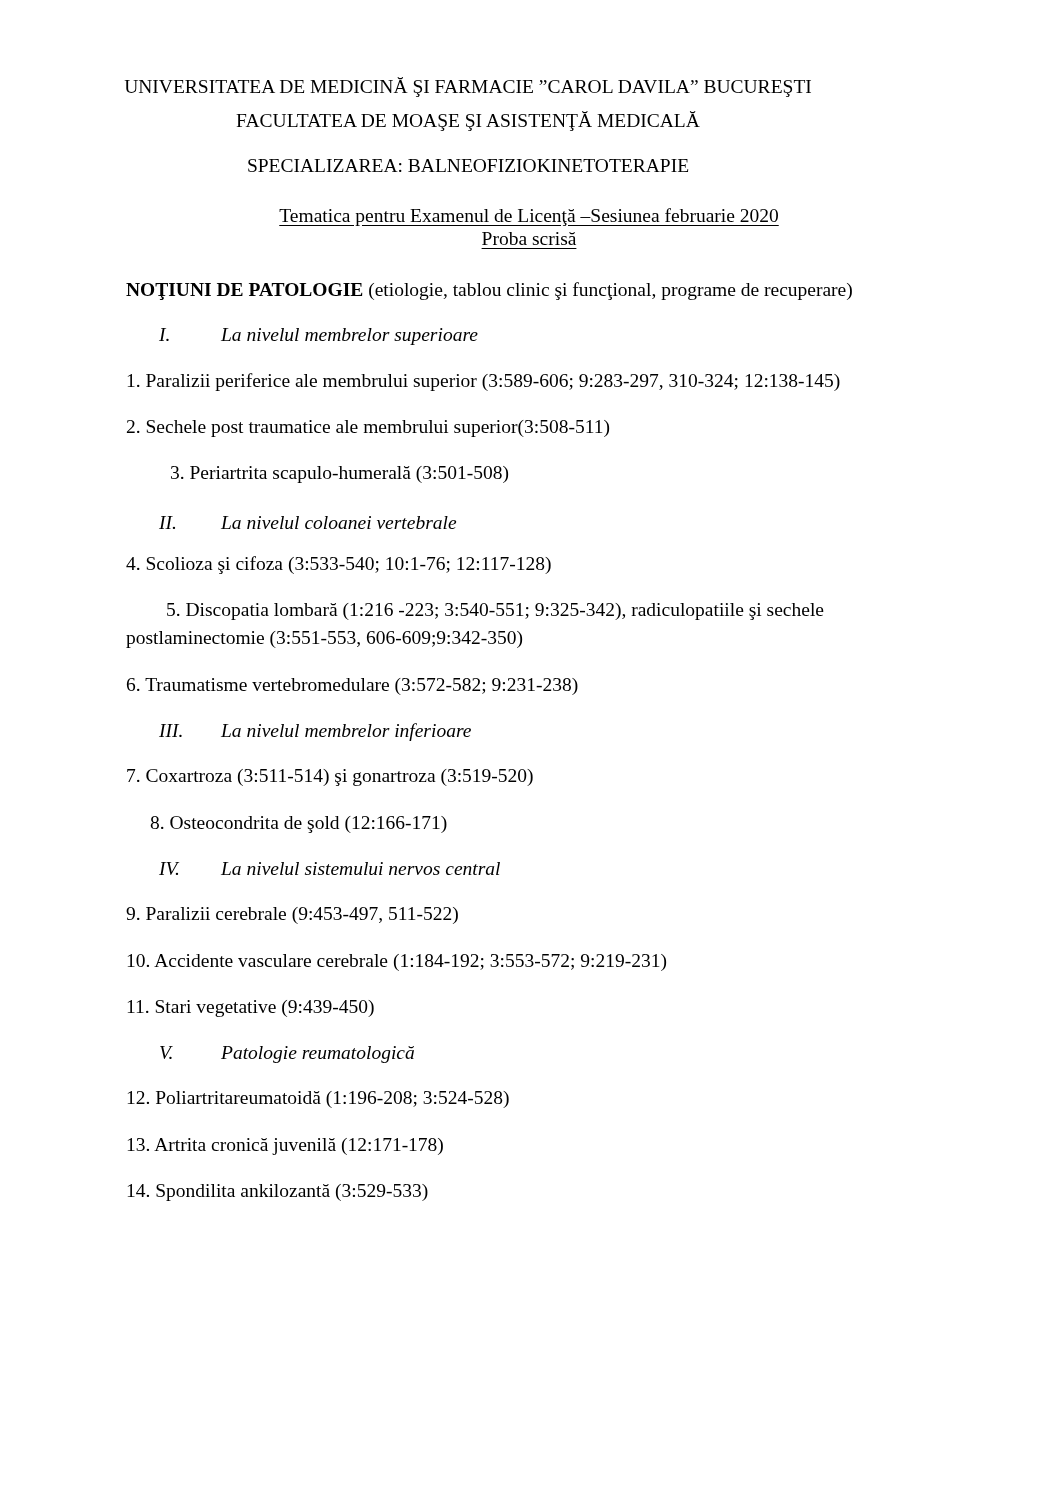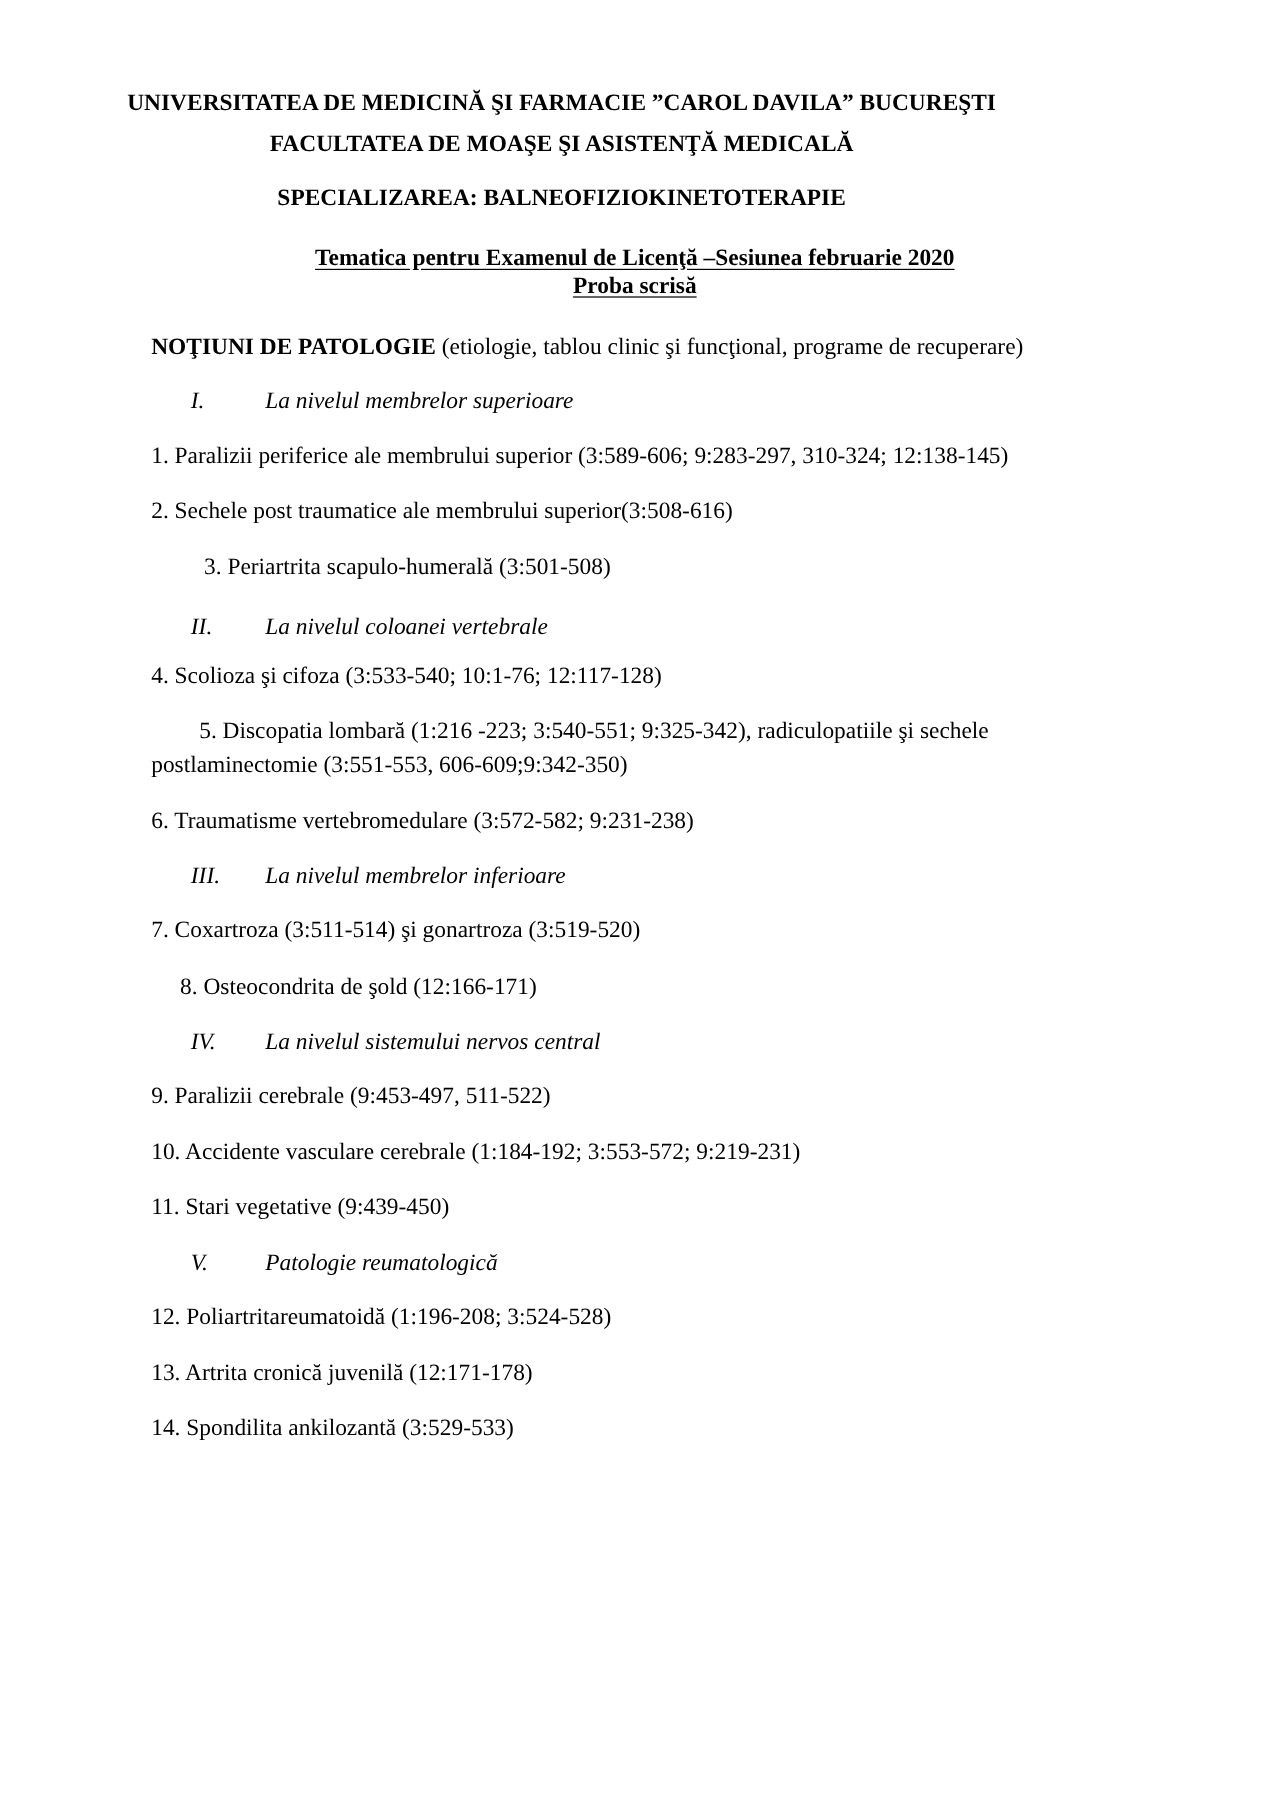--- a/index.html
+++ b/index.html
@@ -3,25 +3,25 @@
   <meta charset="utf-8">
   <style>
     html, body { margin: 0; padding: 0; background: #ffffff; }
     body {
       width: 1058px; height: 1497px; position: relative; overflow: hidden;
       font-family: "Liberation Serif", "DejaVu Serif", serif;
       color: #000000;
     }
     .hdr {
       position: absolute; left: 0; width: 936px; text-align: center;
-      font-weight: bold; font-size: 19.5px; line-height: 22px; white-space: nowrap;
+      font-weight: normal; font-size: 19.5px; line-height: 22px; white-space: nowrap;
     }
     .title {
       position: absolute; left: 0; width: 1058px; text-align: center;
-      font-weight: bold; font-size: 19.5px; line-height: 22px; white-space: nowrap;
+      font-weight: normal; font-size: 19.5px; line-height: 22px; white-space: nowrap;
     }
     .title span { text-decoration: underline; text-underline-offset: 3px; }
     .line {
       position: absolute; left: 126px; font-size: 19.5px; line-height: 22px; white-space: nowrap;
     }
     .intro b { font-weight: bold; }
     .sec {
       position: absolute; left: 159px; font-size: 19.5px; line-height: 22px;
       font-style: italic; white-space: nowrap;
     }
@@ -35,21 +35,21 @@
   <div class="hdr" style="top:110px;">FACULTATEA DE MOAŞE ŞI ASISTENŢĂ MEDICALĂ</div>
   <div class="hdr" style="top:155px;">SPECIALIZAREA: BALNEOFIZIOKINETOTERAPIE</div>
 
   <div class="title" style="top:205px;"><span>Tematica pentru Examenul de Licenţă –Sesiunea februarie 2020</span></div>
   <div class="title" style="top:228px;"><span>Proba scrisă</span></div>
 
   <div class="line intro" style="top:279px;"><b>NOŢIUNI DE PATOLOGIE</b><span> (etiologie, tablou clinic şi funcţional, programe de recuperare)</span></div>
 
   <div class="sec" style="top:324px;"><span class="num">I.</span><span>La nivelul membrelor superioare</span></div>
   <div class="line" style="top:370px;">1. Paralizii periferice ale membrului superior (3:589-606; 9:283-297, 310-324; 12:138-145)</div>
-  <div class="line" style="top:416px;">2. Sechele post traumatice ale membrului superior(3:508-616)</div>
+  <div class="line" style="top:416px;">2. Sechele post traumatice ale membrului superior(3:508-511)</div>
   <div class="line" style="top:462px;margin-left:44px;">3. Periartrita scapulo-humerală (3:501-508)</div>
 
   <div class="sec" style="top:512px;"><span class="num">II.</span><span>La nivelul coloanei vertebrale</span></div>
   <div class="line" style="top:553px;">4. Scolioza şi cifoza (3:533-540; 10:1-76; 12:117-128)</div>
   <div class="line" style="top:599px;margin-left:40px;">5. Discopatia lombară (1:216 -223; 3:540-551; 9:325-342), radiculopatiile şi sechele</div>
   <div class="line" style="top:627px;">postlaminectomie (3:551-553, 606-609;9:342-350)</div>
   <div class="line" style="top:674px;text-align:center;">6. Traumatisme vertebromedulare (3:572-582; 9:231-238)</div>
 
   <div class="sec" style="top:720px;"><span class="num">III.</span><span>La nivelul membrelor inferioare</span></div>
   <div class="line" style="top:765px;">7. Coxartroza (3:511-514) şi gonartroza (3:519-520)</div>

